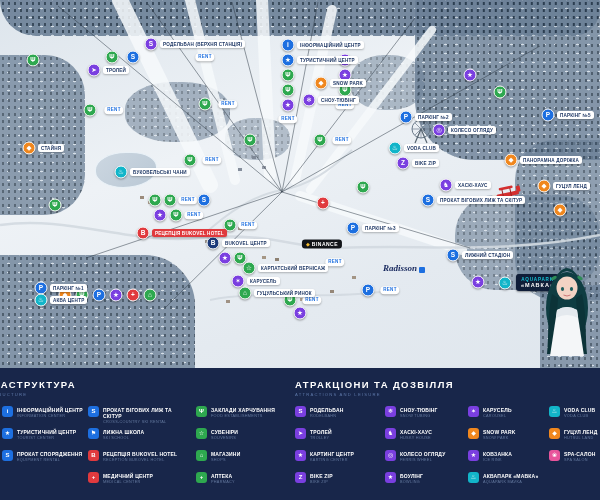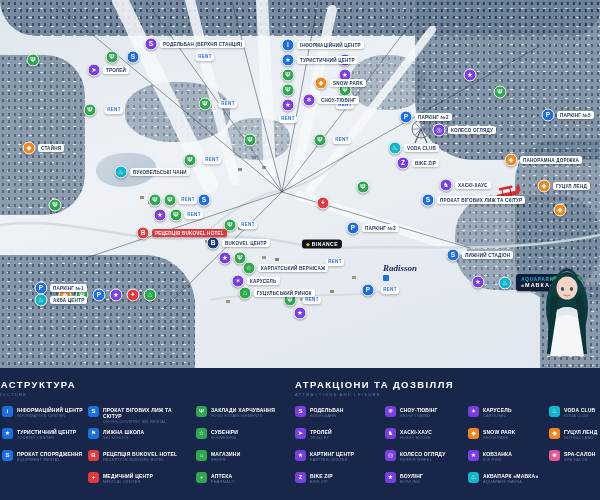--- a/index.html
+++ b/index.html
@@ -34,21 +34,21 @@
   .map-label{position:absolute;transform:translateY(-50%);background:#fff;color:#16305f;
        font-size:4.6px;font-weight:bold;padding:1.5px 3px;border-radius:2.5px;white-space:nowrap;
        letter-spacing:.2px;box-shadow:0 1px 2px rgba(0,0,0,.25);z-index:7;line-height:1.1;}
   .map-label.red{background:#e03a3e;color:#fff;}
 
   #binance-badge{position:absolute;left:322px;top:244px;transform:translate(-50%,-50%);
        background:#111418;border-radius:3px;padding:2px 4px;display:flex;align-items:center;
        gap:2px;z-index:8;}
   #binance-badge .bnb{color:#f3ba2f;font-size:5px;line-height:1;}
   #binance-badge .bnb-t{color:#fff;font-size:5px;font-weight:bold;letter-spacing:.5px;line-height:1;}
-  #radisson-logo{position:absolute;left:383px;top:264px;z-index:8;display:flex;align-items:flex-start;gap:2px;flex-direction:column;}
+  #radisson-logo{position:absolute;left:383px;top:264px;z-index:8;display:flex;align-items:flex-end;gap:2px;}
   #radisson-logo .rad{font-family:"Liberation Serif","DejaVu Serif",serif;font-style:italic;
        font-weight:bold;color:#15265c;font-size:9px;line-height:1;}
   #radisson-logo .blu{width:6px;height:6px;background:#1d6fe0;border-radius:1px;}
   #aquapark-badge{position:absolute;left:516px;top:274px;background:#0f1d38;border-radius:3px;
        padding:2.5px 5px;z-index:8;text-align:center;box-shadow:0 1px 2px rgba(0,0,0,.4);}
   #aquapark-badge .aq1{color:#17c2d4;font-size:4.6px;font-weight:bold;letter-spacing:.8px;line-height:1.2;}
   #aquapark-badge .aq2{color:#fff;font-size:5.5px;font-weight:bold;letter-spacing:1px;line-height:1.2;}
 
   .illus{position:absolute;z-index:5;}
 

